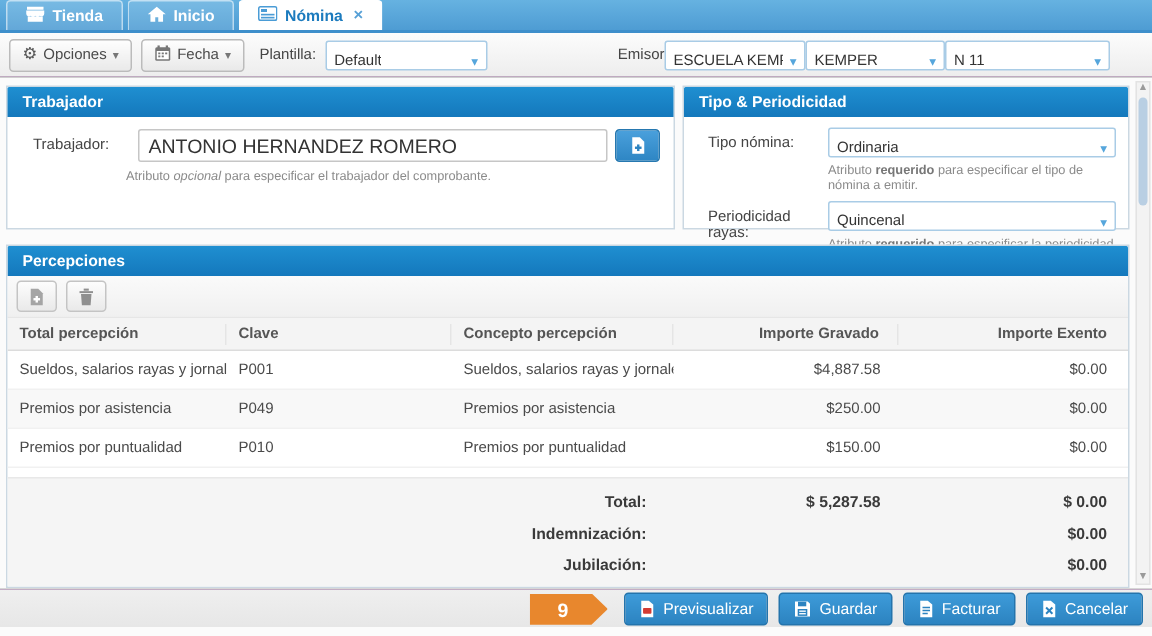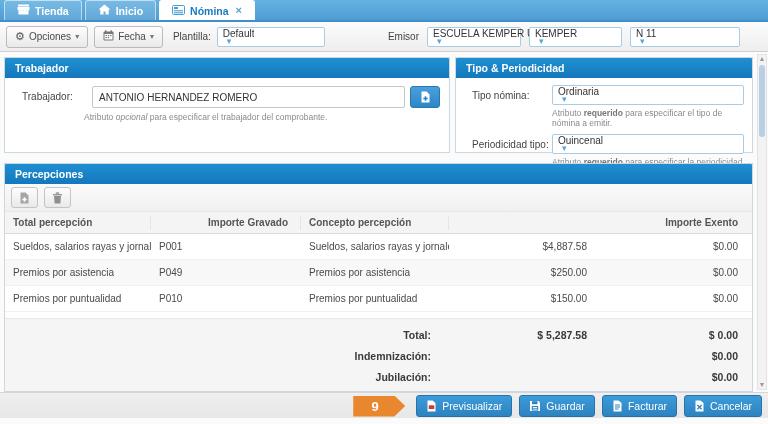--- a/index.html
+++ b/index.html
@@ -22,42 +22,42 @@
   .toolbar { position:absolute; top:22px; left:0; width:768px; height:30px;
     background:linear-gradient(#FCFCFC,#EDEDED); border-bottom:1px solid #CFCFCF;
     display:flex; align-items:center; padding:0 6px; gap:6px; }
   .tbtn { height:22px; padding:0 8px; display:inline-flex; align-items:center; gap:4px;
     background:linear-gradient(#FEFEFE,#E9E9E9); border:1px solid #BBB; border-radius:3px;
     font-family:inherit; font-size:10px; color:#4A4A4A; cursor:pointer; }
   .tbtn .gear { font-size:11px; color:#555; line-height:1; }
   .car { font-size:8px; color:#777; line-height:1; }
   .lbl { font-size:10px; color:#444; margin-left:4px; }
   .combo { height:20px; background:#fff; border:1px solid #A9CCE6; border-radius:2px;
-    display:inline-flex; align-items:flex-start; justify-content:space-between; padding:0 5px;
-    font-size:10px; color:#333; cursor:pointer;flex-direction:column; }
+    display:inline-flex; align-items:flex-end; justify-content:space-between; padding:0 5px;
+    font-size:10px; color:#333; cursor:pointer; }
   .combo .val { white-space:nowrap; overflow:hidden; }
   .combo .car { color:#56A6DC; font-size:9px; margin-left:4px; }
-  .emisor-group { margin-left:auto; display:flex; align-items:center; gap:8px; margin-right:22px; }
+  .emisor-group { margin-left:auto; display:flex; align-items:center; gap:0; margin-right:22px; }
 
   
   .content { position:absolute; top:52px; left:0; width:768px; height:340px; background:#FBFBFB; }
   .panel { position:absolute; background:#fff; border:1px solid #CBD8E2; }
   .phead { height:20px; background:linear-gradient(#1F8FD1,#1478BC); color:#fff;
     font-size:10.5px; font-weight:bold; line-height:20px; padding-left:10px;
     border-radius:1px 1px 0 0; }
 
   #panel-trabajador { left:4px; top:5px; width:446px; height:96px; }
   #panel-tipo       { left:455px; top:5px; width:298px; height:96px; }
   #panel-percepciones { left:4px; top:111px; width:749px; height:229px; overflow:hidden; }
 
   .pbody { padding:8px 9px; }
   .frow { display:flex; align-items:flex-start;margin-left:8px; }
   .flabel { width:70px; padding-top:5px; font-size:10px; color:#444; flex:none; }
   .tinput { flex:1; height:22px; border:1px solid #C6C6C6; border-radius:2px;
-    font-family:inherit; font-size:10px; color:#333; padding:0 6px; }
+    font-family:inherit; font-size:13px; color:#333; padding:0 6px; }
   .attach-btn { width:30px; height:22px; margin-left:5px; flex:none;
     background:linear-gradient(#4AA0DC,#2E86C4); border:1px solid #2678B0; border-radius:3px;
     display:inline-flex; align-items:center; justify-content:center; cursor:pointer; }
   .helper { display:block; margin:4px 0 0 70px; font-size:8.5px; color:#8A8A8A; }
   .helper i { font-style:italic; }
   .helper b { font-weight:bold; color:#777; }
 
   #panel-tipo .flabel { width:80px; }
   #panel-tipo .helper { margin-left:80px; margin-top:3px; }
   #panel-tipo .frow + .frow { margin-top:6px; }
@@ -223,21 +223,21 @@
             <div class="combo" style="width:100%">
               <span class="val">Ordinaria</span>
               <span class="car">▾</span>
             </div>
             <span class="helper" style="margin-left:0">
               <span>Atributo</span> <b>requerido</b> <span>para especificar el tipo de nómina a emitir.</span>
             </span>
           </div>
         </div>
         <div class="frow">
-          <span class="flabel">Periodicidad tipo:</span>
+          <span class="flabel">Periodicidad rayas:</span>
           <div style="flex:1">
             <div class="combo" style="width:100%">
               <span class="val">Quincenal</span>
               <span class="car">▾</span>
             </div>
             <span class="helper" style="margin-left:0">
               <span>Atributo</span> <b>requerido</b> <span>para especificar la periodicidad de pago.</span>
             </span>
           </div>
         </div>
@@ -259,22 +259,23 @@
         <span class="sbtn">
           <svg width="11" height="12" viewBox="0 0 11 12" fill="#8F8F8F">
               <rect x="3.8" y="0.4" width="3.4" height="1.4"></rect>
               <rect x="1" y="2.1" width="9" height="1.3"></rect>
               <path d="M2 4h7l-.6 7.5H2.6z"></path>
             </svg>
         </span>
       </div>
       <div class="thead">
         <div class="cell c1">Total percepción</div>
+        <div class="cell c2">Clave</div>
+        <div class="cell c3">Concepto percepción</div>
         <div class="cell c4">Importe Gravado</div>
-        <div class="cell c3">Concepto percepción</div>
         <div class="cell c5">Importe Exento</div>
       </div>
       <div class="trow">
         <div class="cell c1">Sueldos, salarios rayas y jornales</div>
         <div class="cell c2">P001</div>
         <div class="cell c3">Sueldos, salarios rayas y jornales</div>
         <div class="cell c4">$4,887.58</div>
         <div class="cell c5">$0.00</div>
       </div>
       <div class="trow alt">

